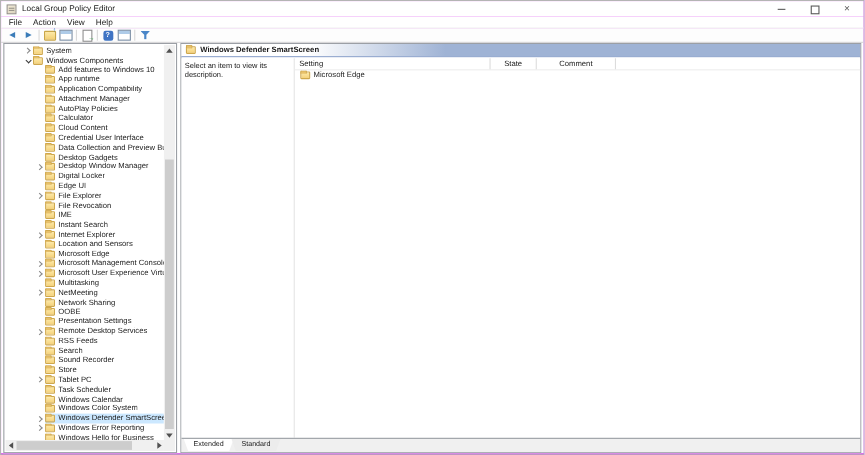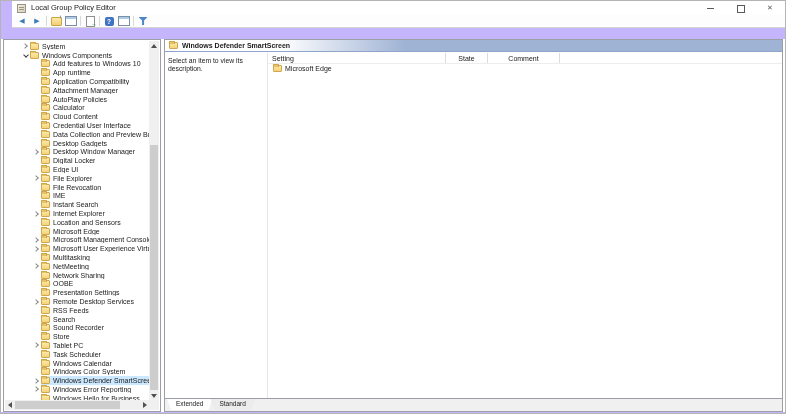--- a/index.html
+++ b/index.html
@@ -1,18 +1,18 @@
 <!DOCTYPE html>
 <html><head>
 <meta charset="utf-8">
 <style>
   * { margin:0; padding:0; box-sizing:border-box; }
   html,body { width:786px; height:414px; overflow:hidden; }
   body { font-family:"Liberation Sans", sans-serif; color:#1a1a1a; background:#fff; position:relative; }
-  .window { position:absolute; inset:0; border:1px solid #b4b4b4; background:#c4b5fd;padding-left:11px; }
+  .window { position:absolute; inset:0; border:1px solid #b4b4b4; background:#d946ef; }
 
   
   .titlebar { height:14px; display:flex; align-items:center; background:#fff; }
   .app-icon { width:9px; height:9px; margin-left:5px; border:1px solid #97928a;
               background:linear-gradient(135deg,#f4ecd7 0%,#d9d2bd 100%); flex:none; position:relative; }
   .app-icon::before { content:""; position:absolute; left:1px; top:2px; width:5px; height:1px; background:#9a958b; box-shadow:0 2px 0 #9a958b; }
   .win-title { margin-left:5px; font-size:7.5px; line-height:14px; white-space:nowrap; }
   .win-controls { margin-left:auto; display:flex; height:100%; }
   .wc { width:30px; display:flex; align-items:center; justify-content:center; }
   .wc-min::before { content:""; width:7px; height:1px; background:#5a5a5a; }
@@ -109,20 +109,26 @@
   <div class="titlebar">
     <span class="app-icon"></span>
     <span class="win-title">Local Group Policy Editor</span>
     <div class="win-controls">
       <span class="wc wc-min"></span>
       <span class="wc wc-restore"></span>
       <span class="wc wc-close">✕</span>
     </div>
   </div>
 
+  <div class="menubar">
+      <span class="menu-item">File</span>
+      <span class="menu-item">Action</span>
+      <span class="menu-item">View</span>
+      <span class="menu-item">Help</span>
+    </div>
 
   <div class="toolbar">
       <span class="tb-btn back-icon"></span>
       <span class="tb-btn forward-icon"></span>
       <span class="tb-sep"></span>
       <span class="tb-btn up-one-level-icon"></span>
       <span class="tb-btn show-console-tree-icon"></span>
       <span class="tb-sep"></span>
       <span class="tb-btn export-list-icon"></span>
       <span class="tb-sep"></span>

